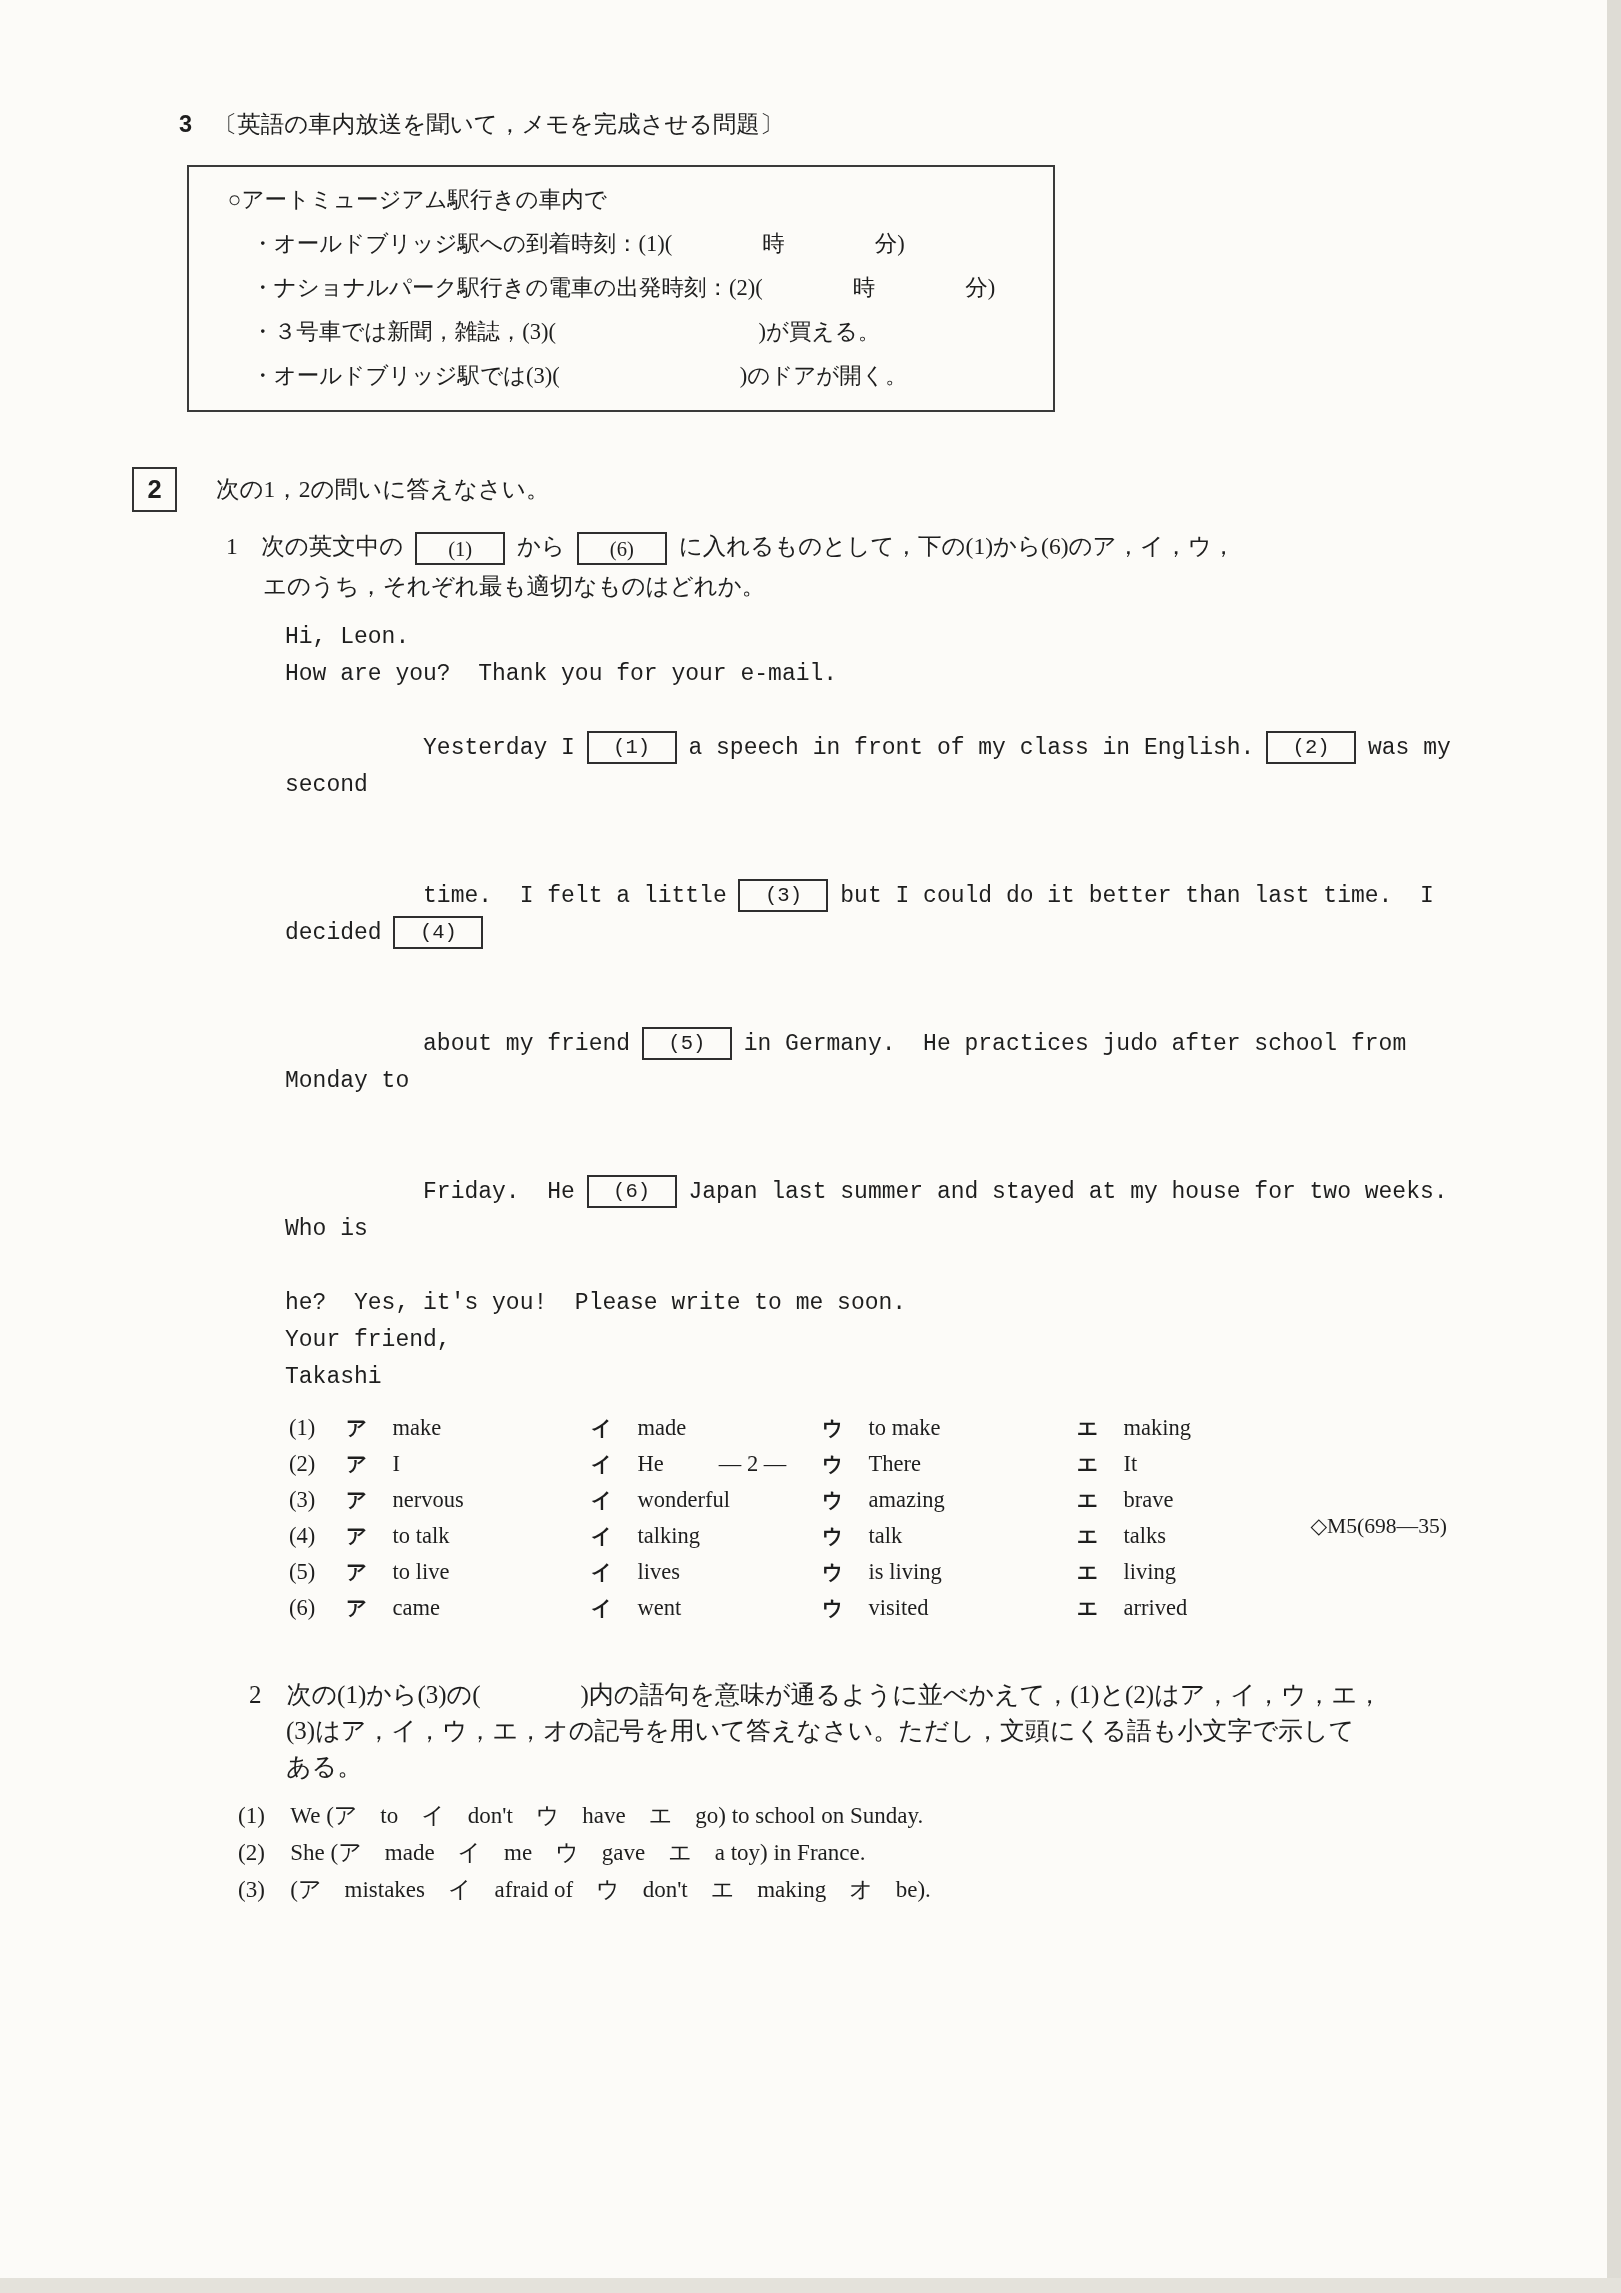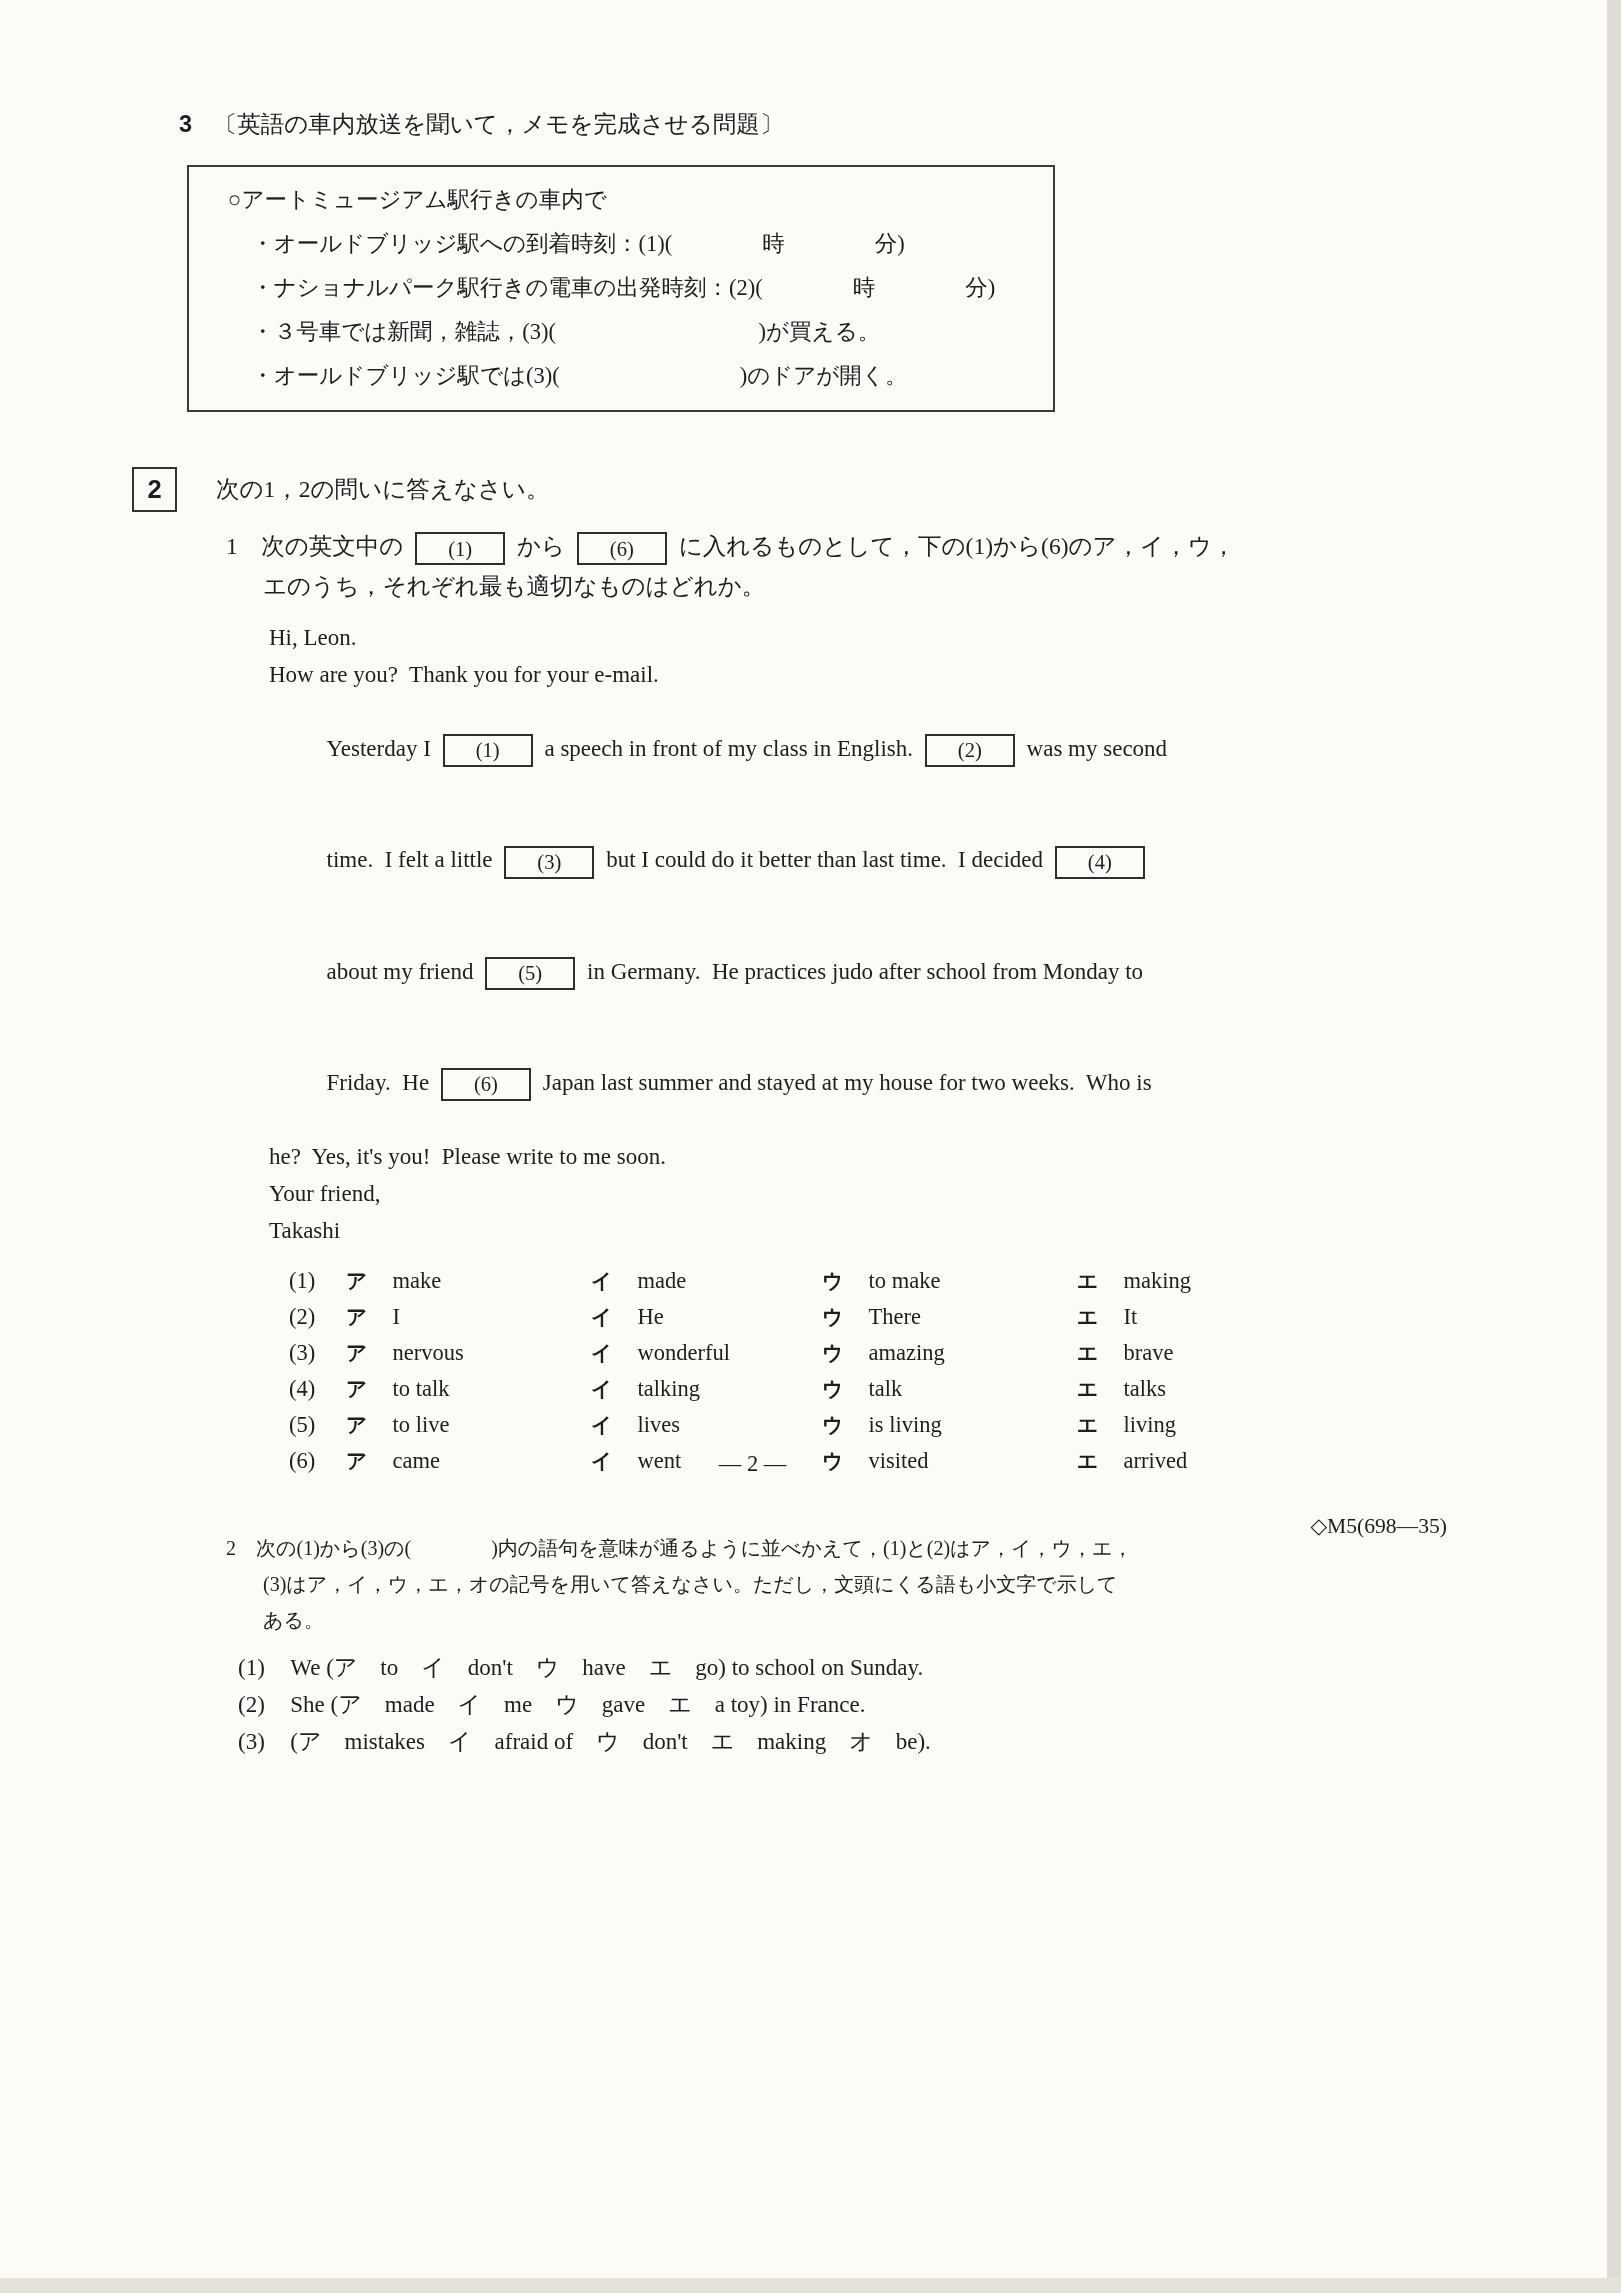--- a/index.html
+++ b/index.html
@@ -52,39 +52,39 @@
   .blank-box {
     display:inline-flex; align-items:center; justify-content:center;
     min-width:90px; height:33px;
     border:2px solid #2e2e2e;
     font-size:20.6px;
     margin:0 11.8px;
     vertical-align:middle;
     background:#fcfbf8;
   }
 
-  .letter { margin-top:13.7px; margin-left:43px; font-size:23px; }
+  .letter { margin-top:13.7px; margin-left:59px; font-size:23px;font-family:Liberation Mono, monospace; }
   .letter-line { line-height:37px; min-height:37px; white-space:pre-wrap; }
 
   
   .opts { margin-top:13.7px; margin-left:63px; font-size:22.5px; }
   .opt-row {
     display:grid;
     grid-template-columns:57px 245px 231px 255px auto;
     line-height:36px;
     align-items:baseline;
   }
   .kana {
     font-family:"Liberation Sans","DejaVu Sans",sans-serif;
     font-weight:bold; font-size:20.6px;
     margin-right:25.5px;
   }
 
   
-  .q2 { margin-top:51px; margin-left:47px; font-size:20px; }
+  .q2 { margin-top:51px; margin-left:70px; font-size:25px; }
   .q2-line { line-height:36px; white-space:pre-wrap; }
   .q2-cont { padding-left:37px; }
 
   .q2-items { margin-top:11.8px; margin-left:59px; font-size:23px; }
   .q2-item { display:flex; gap:25.5px; line-height:37px; white-space:pre-wrap; }
 
   
   .footer-page { position:absolute; top:1451px; left:179px; width:1147px; text-align:center; font-size:22.5px; }
   .footer-code { position:absolute; top:1513px; right:174px; font-size:21.6px; }
 </style>

